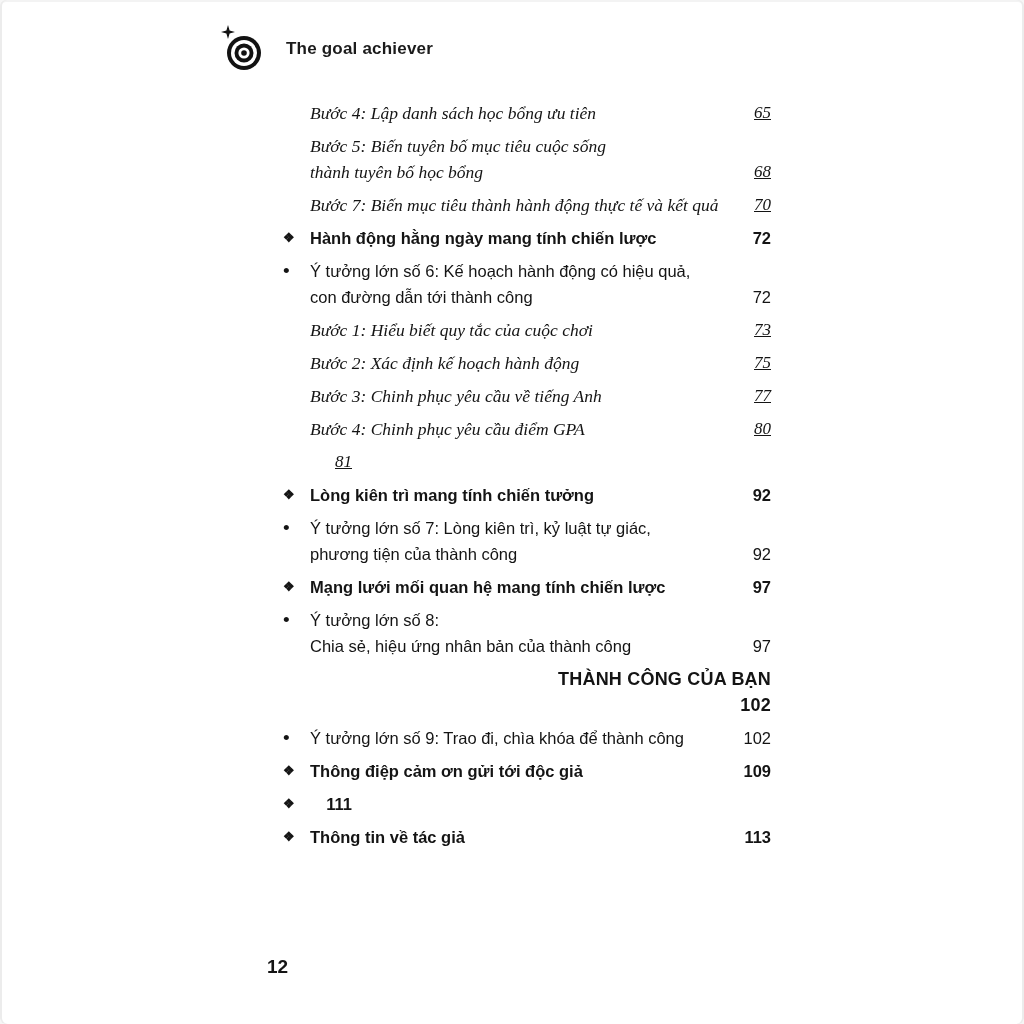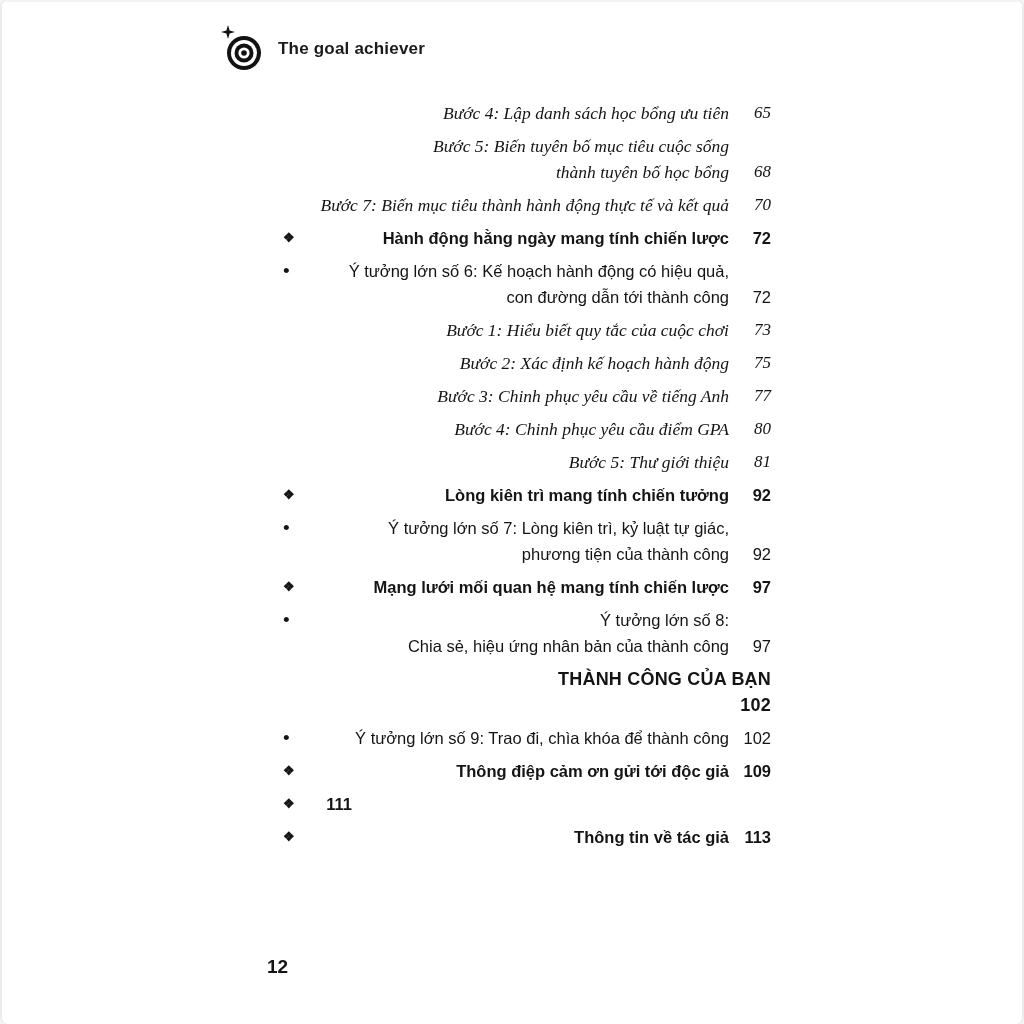--- a/index.html
+++ b/index.html
@@ -17,21 +17,21 @@
     border-radius: 6px;
   }
 
   
   .page-header {
     position: absolute;
     left: 218px;
     top: 24px;
     display: flex;
     align-items: center;
-    gap: 12px;
+    gap: 20px;
     justify-content: flex-end;
   }
   .logo { display: inline-flex; }
   .brand {
     font-size: 17px;
     font-weight: 600;
     letter-spacing: 0.2px;
     color: #1b1b1b;
   }
 
@@ -46,32 +46,32 @@
     display: flex;
     align-items: flex-end;
     margin-bottom: 7px;
   }
   .bullet {
     flex: none;
     width: 27px;
     align-self: flex-start;
     line-height: 26px;
   }
-  .lines { flex: 1 1 auto; min-width: 0; text-align: right; }
+  .lines { flex: 1 1 auto; min-width: 0; }
   .line { line-height: 26px; white-space: nowrap; }
   .page-num {
     flex: none;
     width: 42px;
     text-align: right;
     line-height: 26px;
   }
 
   
   .style-step { font-family: "Liberation Serif", serif; font-style: italic; font-size: 17.5px; }
-  .style-step .page-num { font-size: 17px; }
+  .style-step .page-num { font-size: 17px; text-decoration: underline; }
 
   
   .style-section { font-weight: 700; font-size: 16.5px; }
   .style-section .bullet { font-size: 13px; }
 
   
   .style-idea { font-size: 16.5px; }
   .style-idea .bullet { font-size: 19px; }
 
   
@@ -165,23 +165,20 @@
       </div>
       <div class="toc-row style-step">
         <span class="bullet"></span>
         <div class="lines">
           <div class="line">Bước 4: Chinh phục yêu cầu điểm GPA</div>
         </div>
         <span class="page-num">80</span>
       </div>
       <div class="toc-row style-step">
         <span class="bullet"></span>
-        <div class="lines">
-          <div class="line">Bước 5: Thư giới thiệu</div>
-        </div>
         <span class="page-num">81</span>
       </div>
       <div class="toc-row style-section">
         <span class="bullet">❖</span>
         <div class="lines">
           <div class="line">Lòng kiên trì mang tính chiến tưởng</div>
         </div>
         <span class="page-num">92</span>
       </div>
       <div class="toc-row style-idea">

